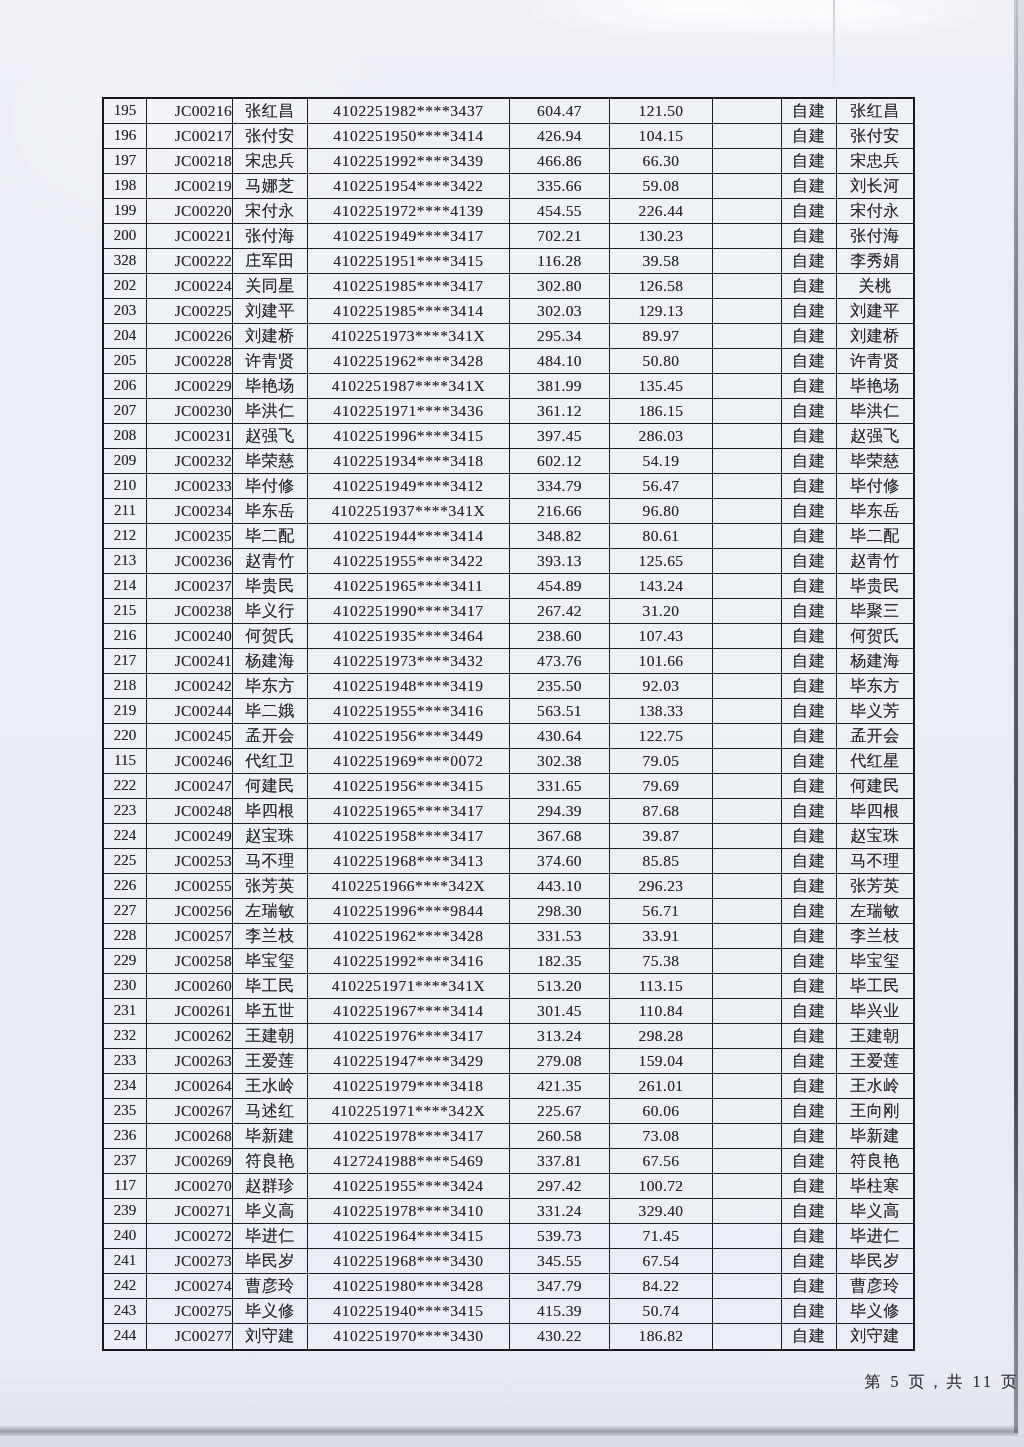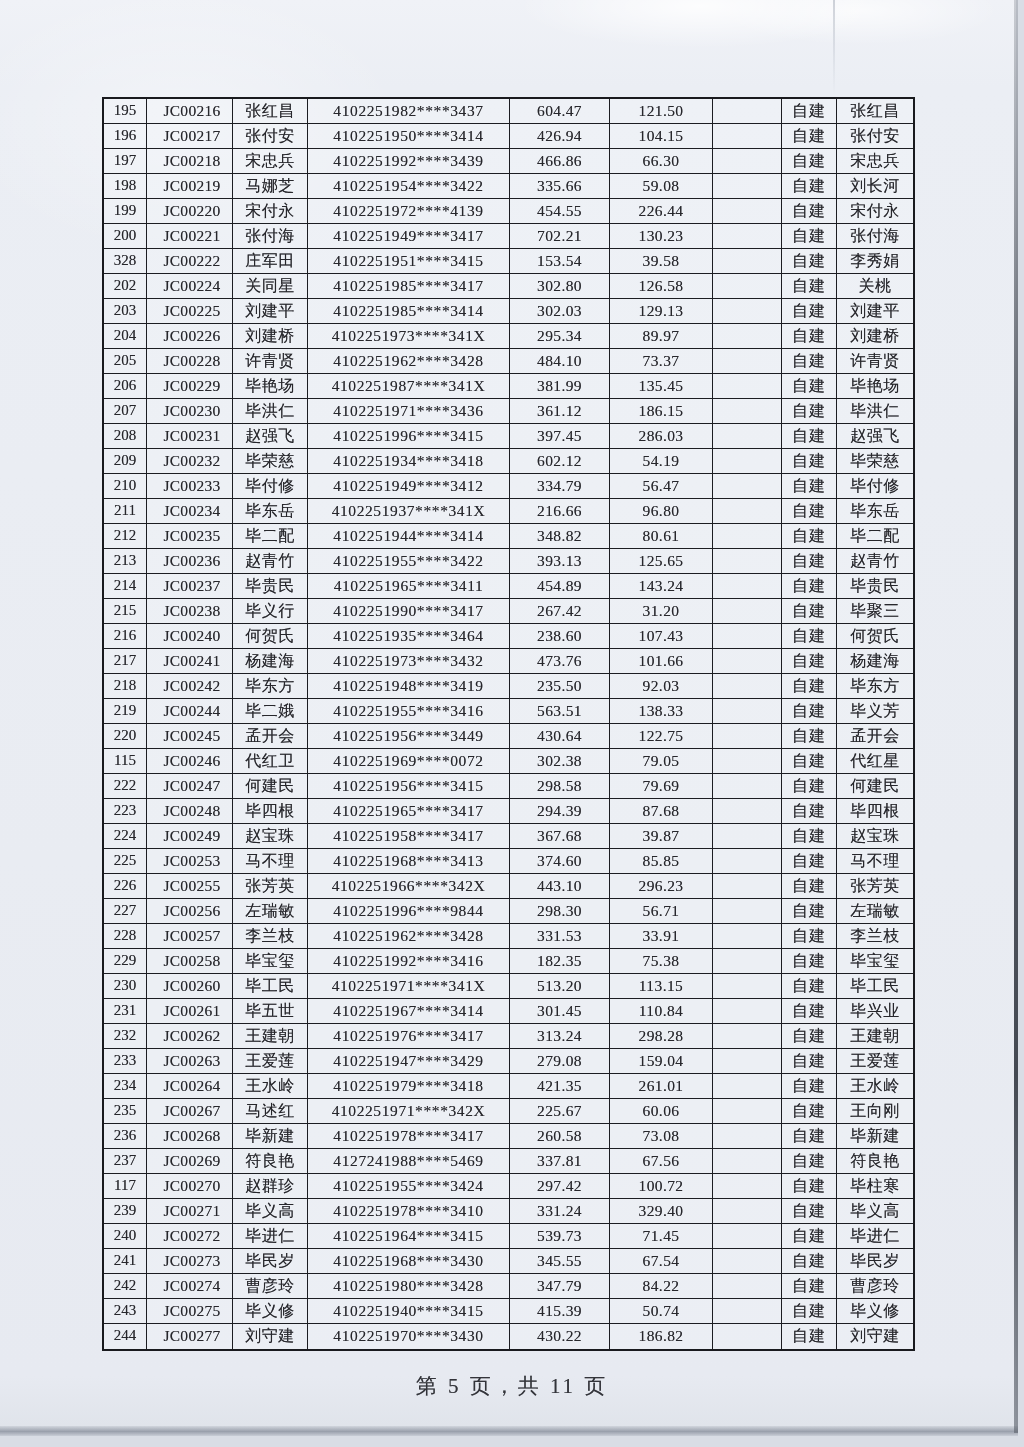--- a/index.html
+++ b/index.html
@@ -52,30 +52,30 @@
     border-right:1.4px solid #1c1d22;
     border-bottom:1.4px solid #1c1d22;
     height:25px;line-height:23px;
     overflow:hidden;white-space:nowrap;
     color:#27272c;
     text-align:center;
     text-shadow:0 0 0.5px rgba(39,39,44,0.55);
   }
   .cell:last-child{border-right:none;}
   .c0{font-size:15px;}
-  .c1{font-size:15.5px;text-align:center;padding-left:5px;letter-spacing:0.3px;}
+  .c1{font-size:15.5px;text-align:right;padding-left:5px;letter-spacing:0.3px;}
   .c2{font-size:16px;letter-spacing:0.5px;}
   .c3{font-size:15.5px;letter-spacing:0.6px;}
   .c4,.c5{font-size:15.5px;letter-spacing:0.4px;}
   .c7{font-size:16px;letter-spacing:1px;}
   .c8{font-size:16px;letter-spacing:0.5px;}
   .page-footer{
     position:absolute;left:4px;top:1372px;width:1016px;
-    text-align:center;
-    font-size:21px;color:#33343a;
+    text-align:right;
+    font-size:16px;color:#33343a;
     letter-spacing:3px;
     text-shadow:0 0 0.5px rgba(50,51,58,0.5);
   }
 </style>
 </head>
 <body>
 
 <div class="paper">
   <div class="crease-top"></div>
 
@@ -145,21 +145,21 @@
           <div class="cell c5">130.23</div>
           <div class="cell c6"></div>
           <div class="cell c7">自建</div>
           <div class="cell c8">张付海</div>
         </div>
         <div class="trow">
           <div class="cell c0">328</div>
           <div class="cell c1">JC00222</div>
           <div class="cell c2">庄军田</div>
           <div class="cell c3">4102251951****3415</div>
-          <div class="cell c4">153.54</div>
+          <div class="cell c4">116.28</div>
           <div class="cell c5">39.58</div>
           <div class="cell c6"></div>
           <div class="cell c7">自建</div>
           <div class="cell c8">李秀娟</div>
         </div>
         <div class="trow">
           <div class="cell c0">202</div>
           <div class="cell c1">JC00224</div>
           <div class="cell c2">关同星</div>
           <div class="cell c3">4102251985****3417</div>
@@ -190,21 +190,21 @@
           <div class="cell c6"></div>
           <div class="cell c7">自建</div>
           <div class="cell c8">刘建桥</div>
         </div>
         <div class="trow">
           <div class="cell c0">205</div>
           <div class="cell c1">JC00228</div>
           <div class="cell c2">许青贤</div>
           <div class="cell c3">4102251962****3428</div>
           <div class="cell c4">484.10</div>
-          <div class="cell c5">73.37</div>
+          <div class="cell c5">50.80</div>
           <div class="cell c6"></div>
           <div class="cell c7">自建</div>
           <div class="cell c8">许青贤</div>
         </div>
         <div class="trow">
           <div class="cell c0">206</div>
           <div class="cell c1">JC00229</div>
           <div class="cell c2">毕艳场</div>
           <div class="cell c3">4102251987****341X</div>
           <div class="cell c4">381.99</div>
@@ -376,21 +376,21 @@
           <div class="cell c5">79.05</div>
           <div class="cell c6"></div>
           <div class="cell c7">自建</div>
           <div class="cell c8">代红星</div>
         </div>
         <div class="trow">
           <div class="cell c0">222</div>
           <div class="cell c1">JC00247</div>
           <div class="cell c2">何建民</div>
           <div class="cell c3">4102251956****3415</div>
-          <div class="cell c4">298.58</div>
+          <div class="cell c4">331.65</div>
           <div class="cell c5">79.69</div>
           <div class="cell c6"></div>
           <div class="cell c7">自建</div>
           <div class="cell c8">何建民</div>
         </div>
         <div class="trow">
           <div class="cell c0">223</div>
           <div class="cell c1">JC00248</div>
           <div class="cell c2">毕四根</div>
           <div class="cell c3">4102251965****3417</div>

